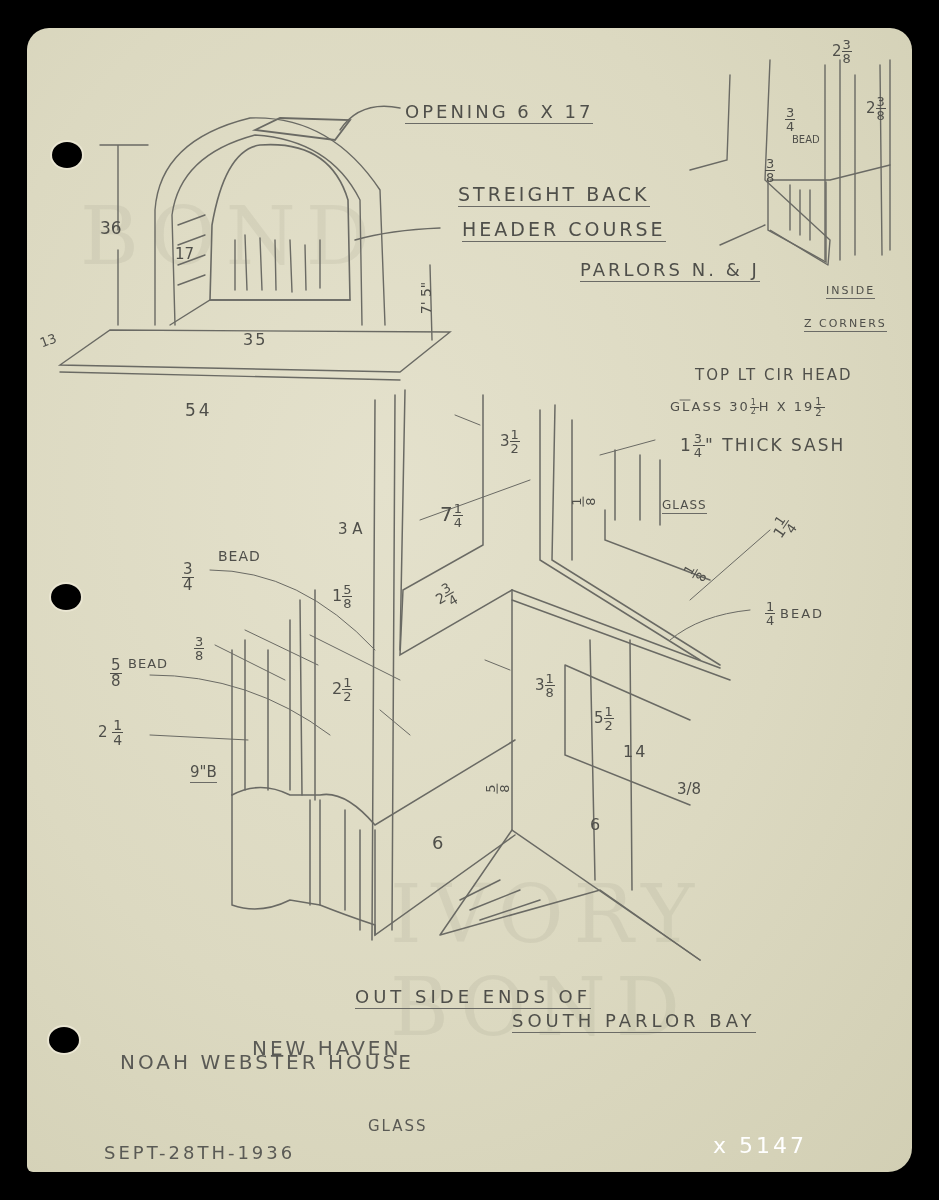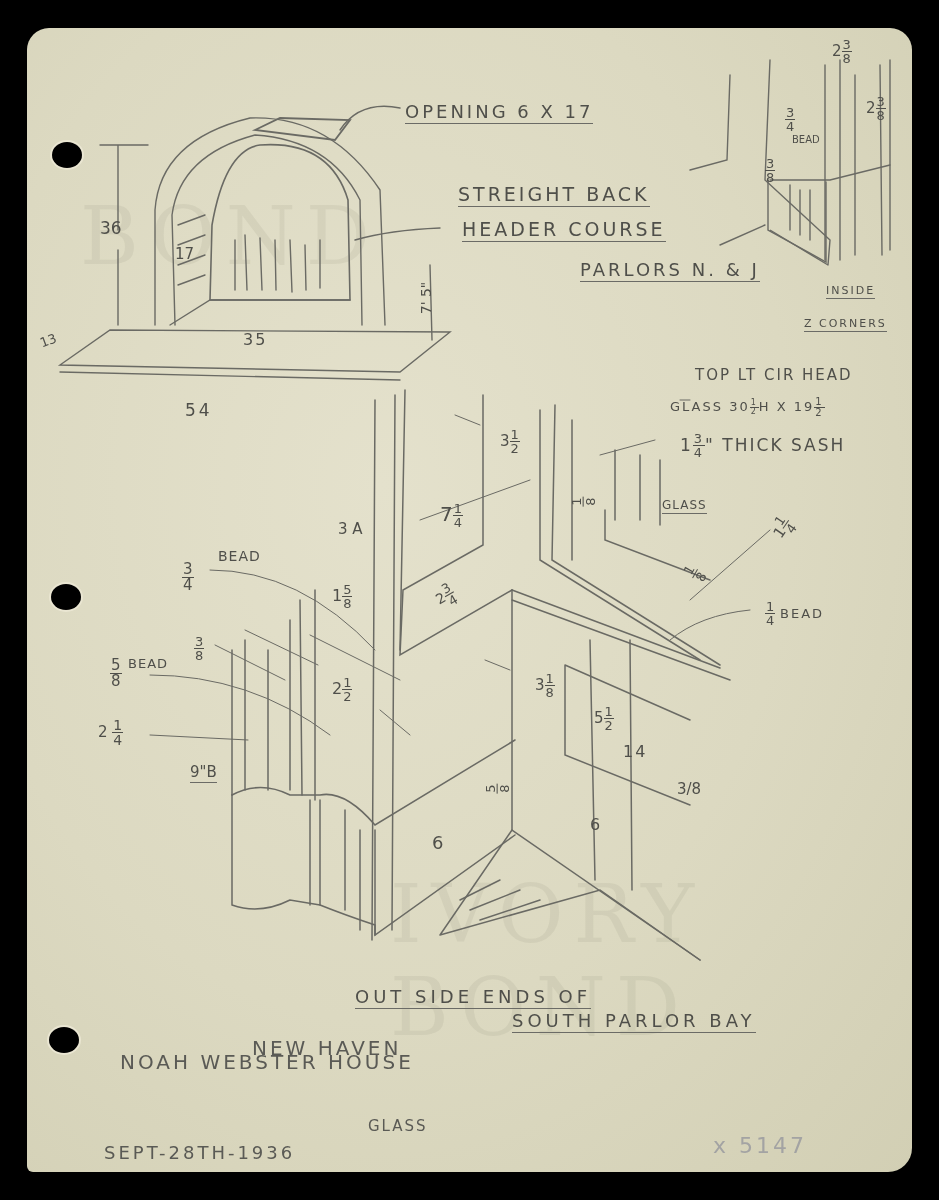--- a/index.html
+++ b/index.html
@@ -216,13 +216,13 @@
       <span>8</span>
     </span></div>
 
 <div class="txt" style="left:355px;top:986px;font-size:18px;letter-spacing:4px;"><span class="ul">OUT SIDE ENDS OF</span></div>
 <div class="txt" style="left:512px;top:1010px;font-size:18px;letter-spacing:4px;"><span class="ul">SOUTH PARLOR BAY</span></div>
 
 <div class="txt" style="left:120px;top:1050px;font-size:20px;letter-spacing:3px;color:#5a5a55;">NOAH WEBSTER HOUSE</div>
 <div class="txt" style="left:252px;top:1036px;font-size:20px;letter-spacing:3px;color:#5a5a55;">NEW HAVEN</div>
 <div class="txt" style="left:368px;top:1117px;font-size:15px;letter-spacing:2px;color:#5a5a55;">GLASS</div>
 <div class="txt" style="left:104px;top:1142px;font-size:18px;letter-spacing:3px;color:#5a5a55;">SEPT-28TH-1936</div>
-<div class="txt" style="left:713px;top:1133px;font-size:22px;letter-spacing:3px;color:#a3a3a3;">x 5147</div>
+<div class="txt" style="left:713px;top:1133px;font-size:22px;letter-spacing:3px;color:#ffffff;">x 5147</div>
 
 </body></html>

